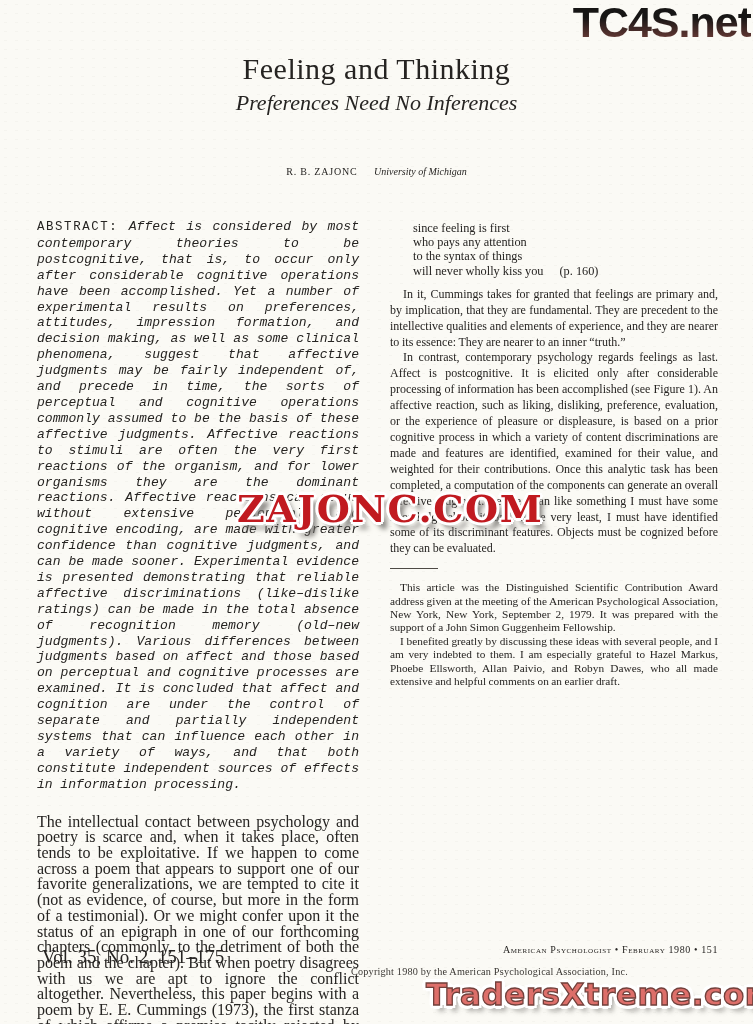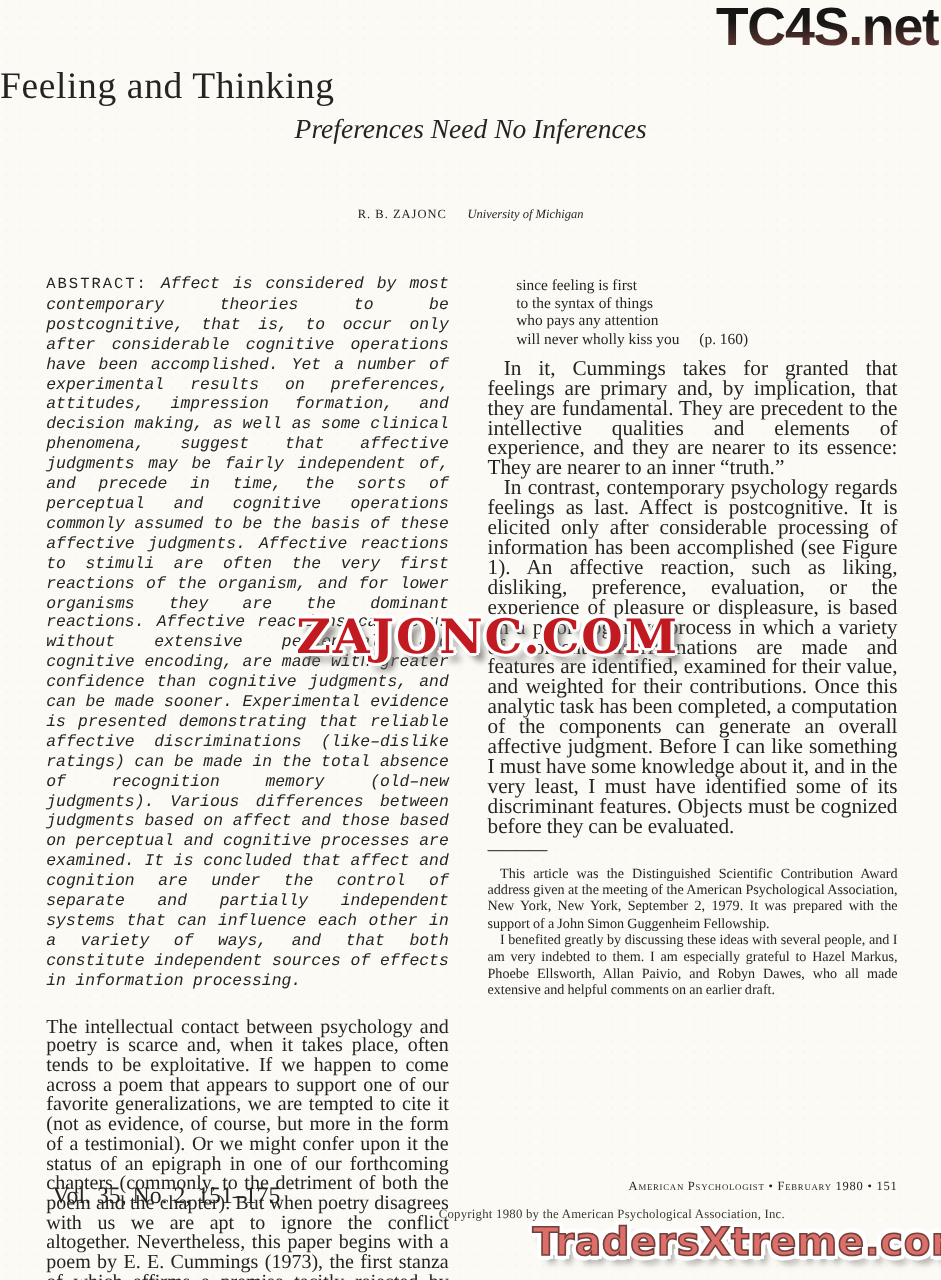--- a/index.html
+++ b/index.html
@@ -10,20 +10,21 @@
     background-image: radial-gradient(rgba(90,85,70,0.035) 1px, transparent 1.2px);
     background-size: 11px 9px;
     font-family:"Liberation Serif", serif;
     color:#262422;
     overflow:hidden;
   }
 
   
   .title {
     margin:0; padding-top:52px;
+    text-align:center;
     font-size:30px; font-weight:400; letter-spacing:0.5px;
   }
   .subtitle {
     margin:4px 0 16px 0;
     text-align:center;
     font-size:22px; font-style:italic; font-weight:400;
   }
   .author-line {
     margin-top:50px;
     text-align:center;
@@ -59,21 +60,21 @@
   }
 
   .poem {
     margin:2px 0 0 23px;
     font-size:12.3px; line-height:14.2px;
   }
   .poem-cite { margin-left:16px; }
 
   .body-para {
     margin:0;
-    font-size:17px; line-height:15.9px;
+    font-size:12px; line-height:15.9px;
     text-align:justify;
     text-indent:13px;
     word-spacing:-0.3px;
   }
   .body-para.first { margin-top:9px; }
 
   .footnote-block { margin-top:11px; }
   .footnote-rule {
     width:48px; border:none; border-top:1px solid #4e4a45;
     margin:0 0 12px 0;
@@ -151,22 +152,22 @@
       <p class="abstract">
         <span class="abstract-label">ABSTRACT:</span>
         <span>Affect is considered by most contemporary theories to be postcognitive, that is, to occur only after considerable cognitive operations have been accomplished.  Yet a number of experimental results on preferences, attitudes, impression formation, and decision making, as well as some clinical phenomena, suggest that affective judgments may be fairly independent of, and precede in time, the sorts of perceptual and cognitive operations commonly assumed to be the basis of these affective judgments.  Affective reactions to stimuli are often the very first reactions of the organism, and for lower organisms they are the dominant reactions.  Affective reactions can occur without extensive perceptual and cognitive encoding, are made with greater confidence than cognitive judgments, and can be made sooner.  Experimental evidence is presented demonstrating that reliable affective discriminations (like–dislike ratings) can be made in the total absence of recognition memory (old–new judgments).  Various differences between judgments based on affect and those based on perceptual and cognitive processes are examined.  It is concluded that affect and cognition are under the control of separate and partially independent systems that can influence each other in a variety of ways, and that both constitute independent sources of effects in information processing.</span>
       </p>
       <p class="intro-para">The intellectual contact between psychology and poetry is scarce and, when it takes place, often tends to be exploitative.  If we happen to come across a poem that appears to support one of our favorite generalizations, we are tempted to cite it (not as evidence, of course, but more in the form of a testimonial).  Or we might confer upon it the status of an epigraph in one of our forthcoming chapters (commonly, to the detriment of both the poem and the chapter).  But when poetry disagrees with us we are apt to ignore the conflict altogether.  Nevertheless, this paper begins with a poem by E. E. Cummings (1973), the first stanza of which affirms a premise tacitly rejected by psychology many decades ago:</p>
     </div>
 
     <div class="col-right">
       <div class="poem">
         <div>since feeling is first</div>
+        <div>who pays any attention</div>
         <div>to the syntax of things</div>
-        <div>who pays any attention</div>
         <div><span>will never wholly kiss you</span><span class="poem-cite">(p. 160)</span></div>
       </div>
       <p class="body-para first">In it, Cummings takes for granted that feelings are primary and, by implication, that they are fundamental.  They are precedent to the intellective qualities and elements of experience, and they are nearer to its essence: They are nearer to an inner “truth.”</p>
       <p class="body-para">In contrast, contemporary psychology regards feelings as last.  Affect is postcognitive.  It is elicited only after considerable processing of information has been accomplished (see Figure 1). An affective reaction, such as liking, disliking, preference, evaluation, or the experience of pleasure or displeasure, is based on a prior cognitive process in which a variety of content discriminations are made and features are identified, examined for their value, and weighted for their contributions.  Once this analytic task has been completed, a computation of the components can generate an overall affective judgment.  Before I can like something I must have some knowledge about it, and in the very least, I must have identified some of its discriminant features.  Objects must be cognized before they can be evaluated.</p>
 
       <div class="footnote-block">
         <hr class="footnote-rule">
         <p class="footnote-para">This article was the Distinguished Scientific Contribution Award address given at the meeting of the American Psychological Association, New York, New York, September 2, 1979.  It was prepared with the support of a John Simon Guggenheim Fellowship.</p>
         <p class="footnote-para">I benefited greatly by discussing these ideas with several people, and I am very indebted to them.  I am especially grateful to Hazel Markus, Phoebe Ellsworth, Allan Paivio, and Robyn Dawes, who all made extensive and helpful comments on an earlier draft.</p>
       </div>

